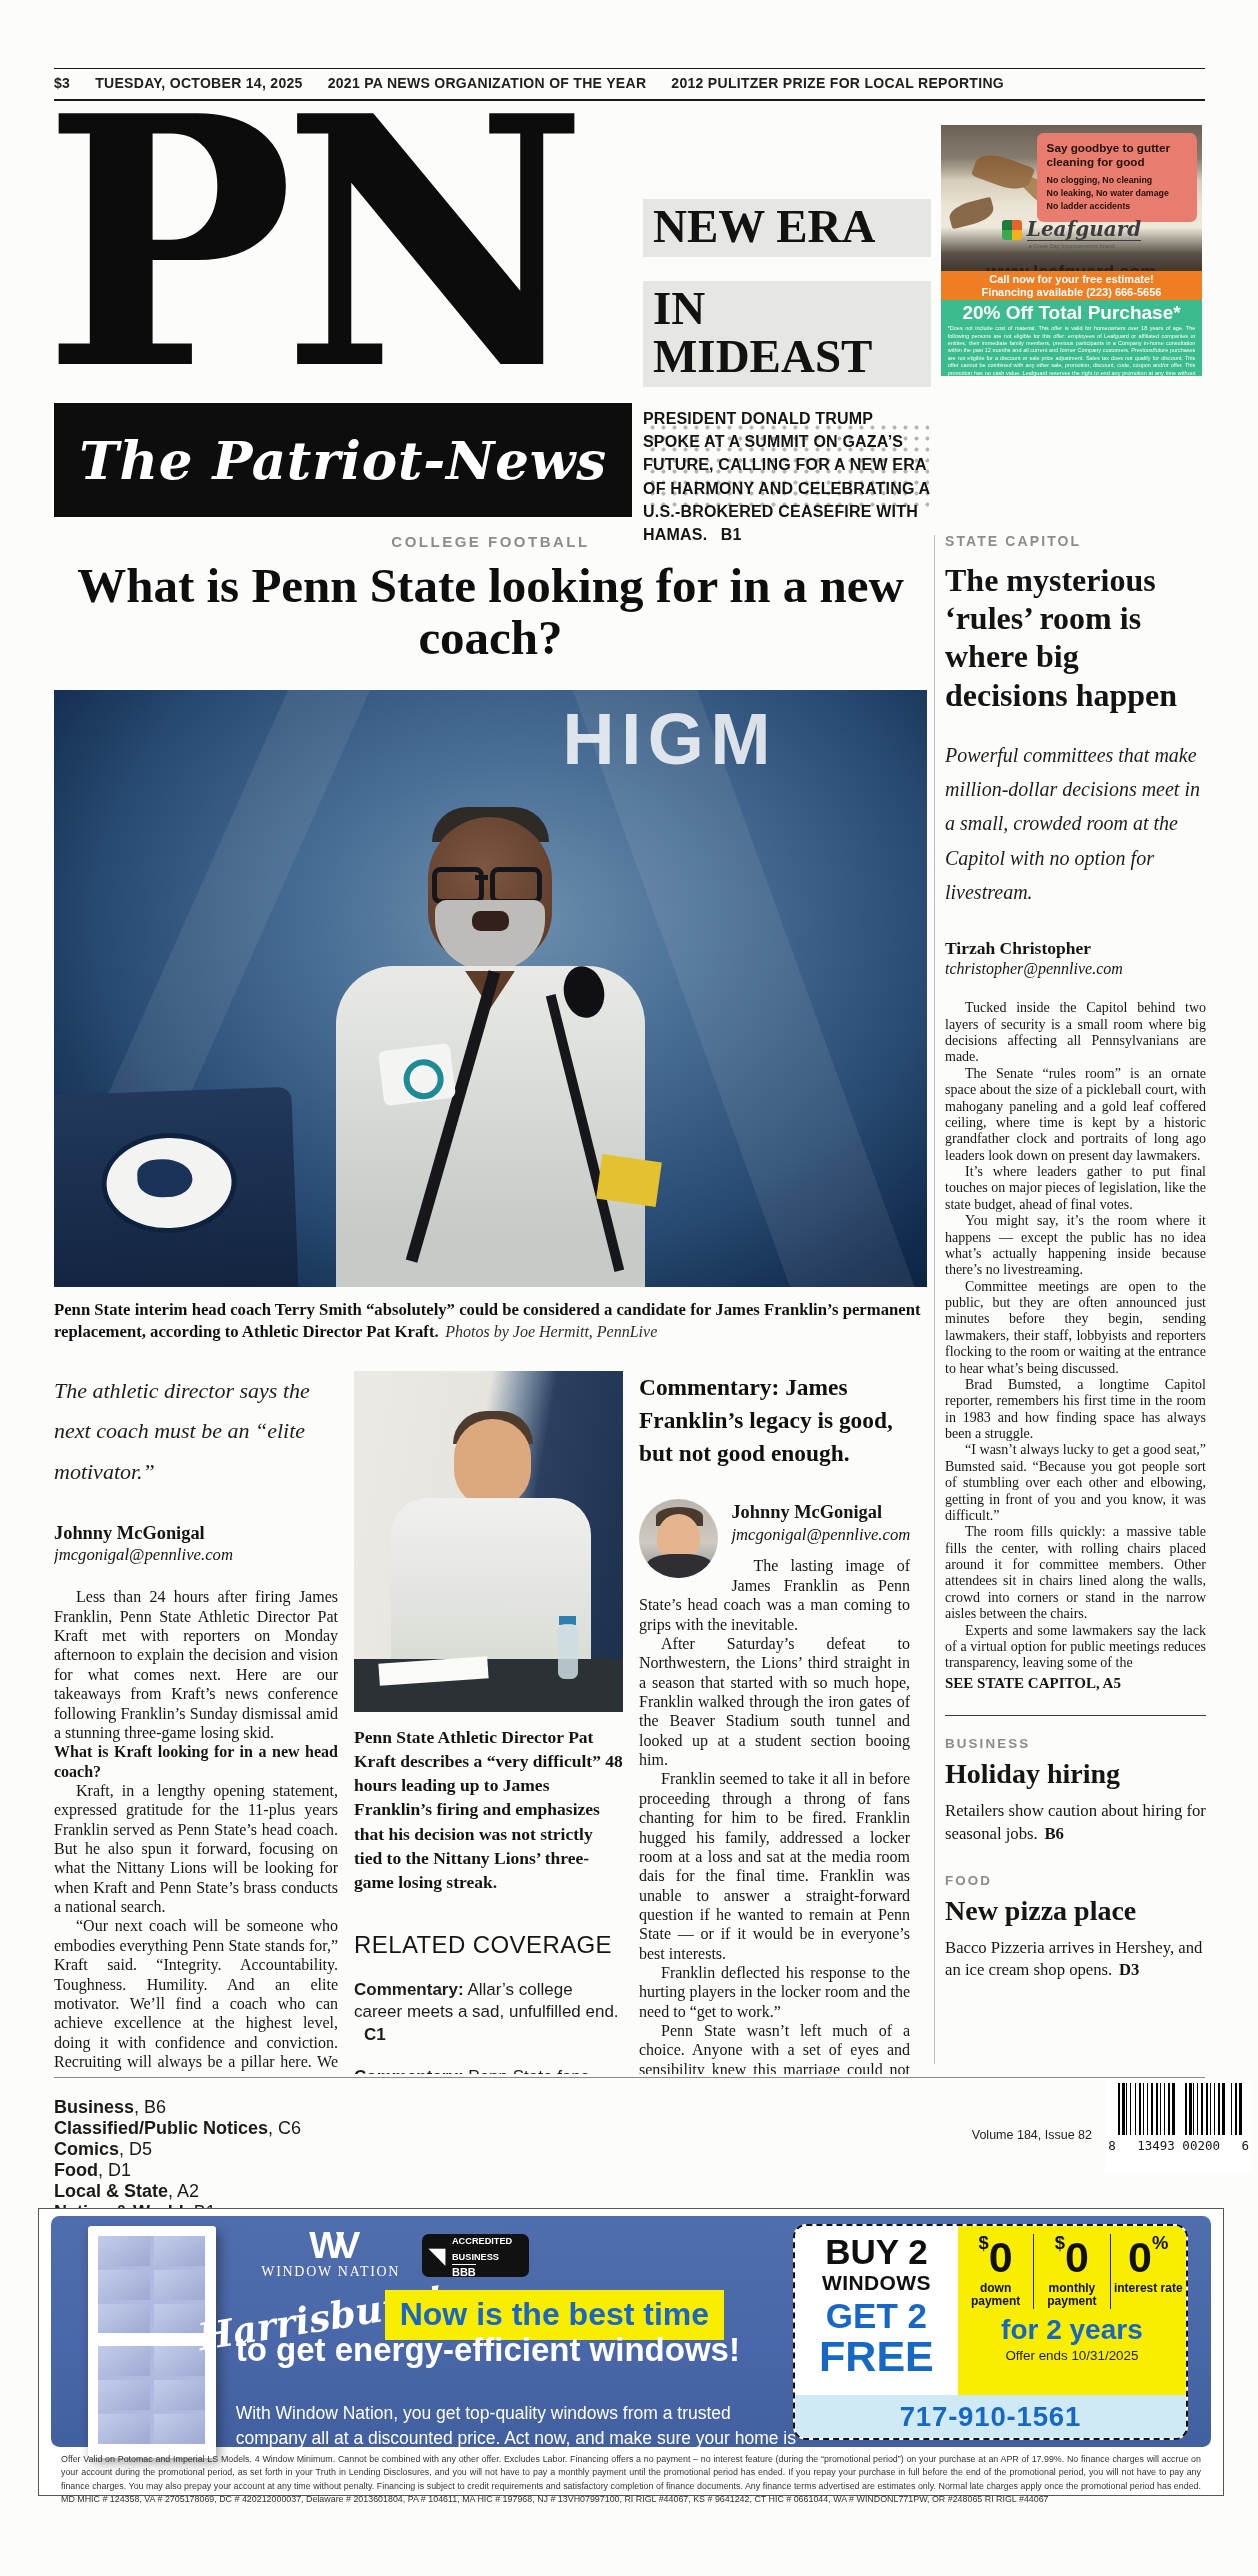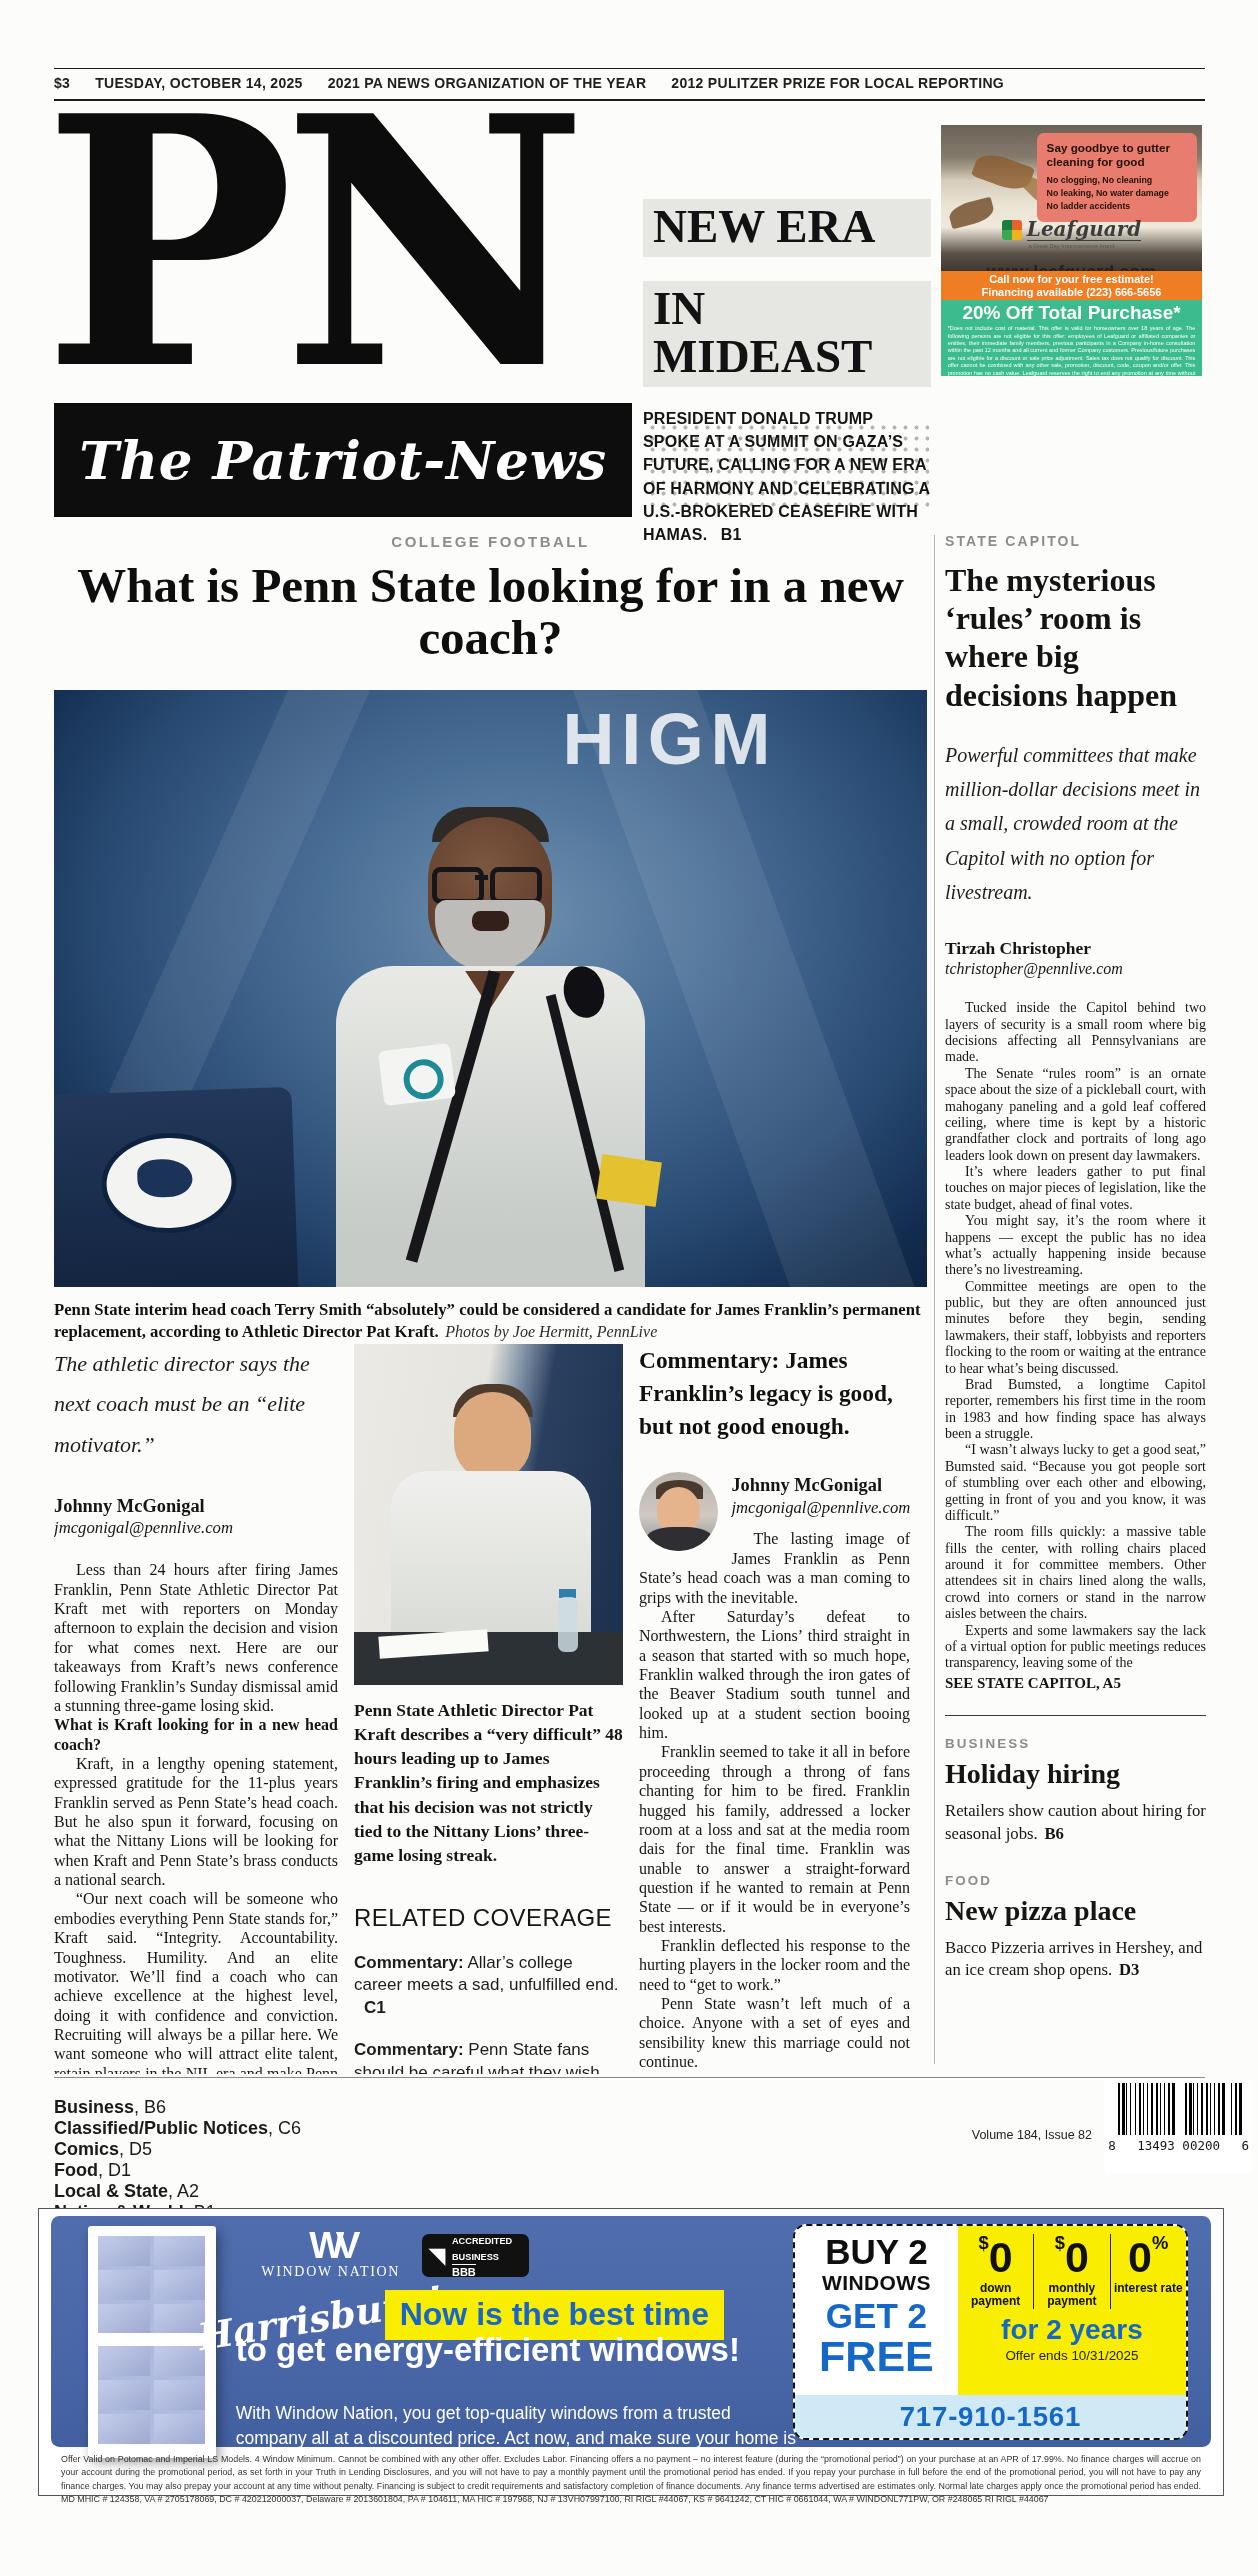--- a/index.html
+++ b/index.html
@@ -61,21 +61,21 @@
   .main .kicker{text-align:center;}
   .hl1{text-align:center;font-family:"Liberation Serif",serif;font-weight:bold;font-size:49px;
       line-height:1.07;color:#0e0e0e;margin-top:10px;}
   .photo-main{position:relative;margin-top:25px;width:892px;height:597px;overflow:hidden;
       background:radial-gradient(ellipse at 52% 38%,#6d8fae 0%,#4a6f96 30%,#2a4c74 62%,#122c4f 85%,#0b1e3a 100%);}
   .streak{position:absolute;background:rgba(255,255,255,.08);}
   .bw{position:absolute;top:8.4px;left:57%;font-family:"Liberation Sans",sans-serif;font-weight:bold;
       font-size:72px;letter-spacing:6.7px;color:rgba(255,255,255,.82);}
   .cap{margin-top:11.7px;font-family:"Liberation Serif",serif;font-weight:bold;font-size:16.7px;line-height:1.35;color:#111;}
   .cap .credit{font-weight:normal;font-style:italic;font-size:16px;color:#2d2d2d;margin-left:6.7px;}
-  .cols{display:flex;gap:16px;}
+  .cols{display:flex;gap:16px;margin-top:27px;}
   .c1{width:284px;} .c2{width:269px;} .c3{width:271px;}
   .deck-it{font-style:italic;font-size:22px;line-height:1.85;color:#1d1d1d;}
   .byline{font-weight:bold;font-size:18.4px;margin-top:30px;}
   .bymail{font-style:italic;font-size:16.7px;margin-top:1.7px;}
   .body p{margin:0;font-size:16px;line-height:1.21;text-align:justify;}
   .ind{text-indent:22px;}
   .subhead{font-weight:bold;font-size:16.7px;line-height:1.25;margin:8.4px 0 1.7px 0;}
   .photo-kraft{position:relative;width:269px;height:341px;overflow:hidden;
       background:linear-gradient(100deg,#eceae5 0%,#e6e4de 42%,#8193a6 52%,#2b4060 62%,#1b2f4c 100%);}
   .cap2{margin-top:13.4px;font-weight:bold;font-size:17.5px;line-height:1.38;}

